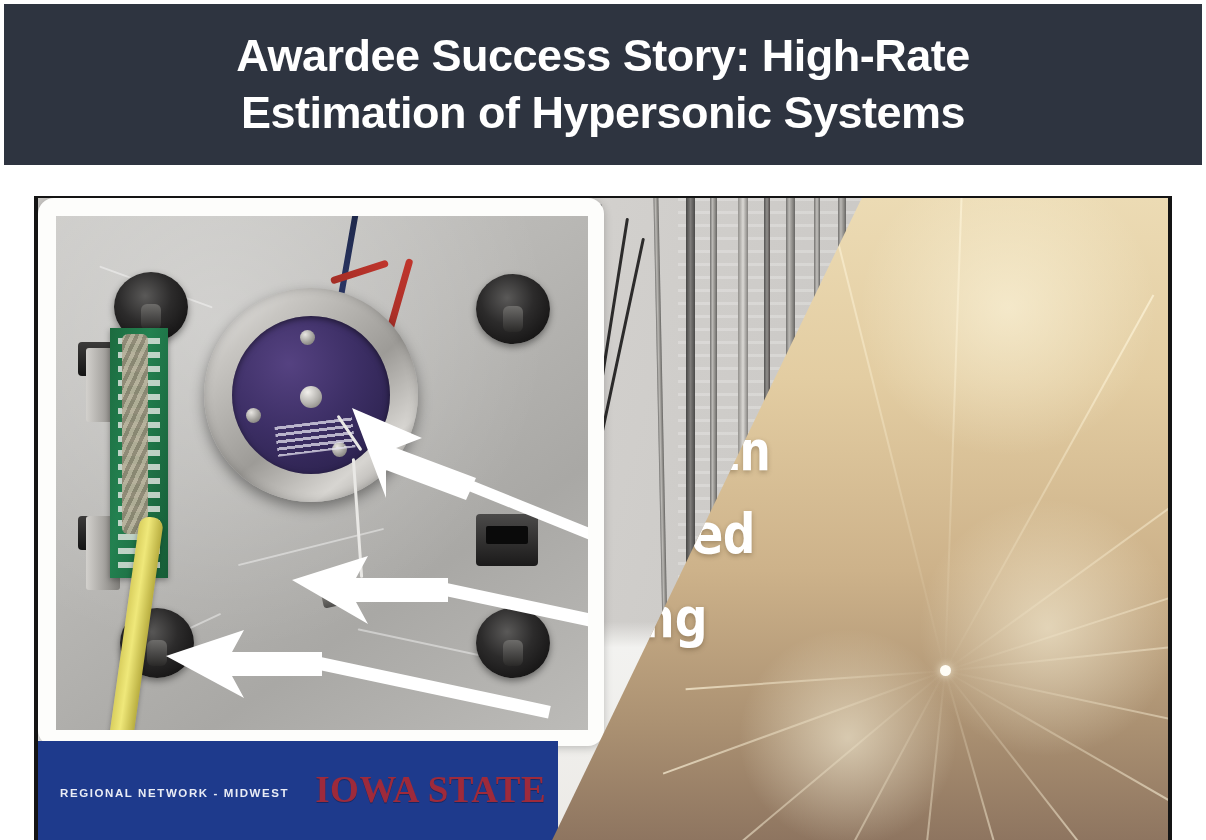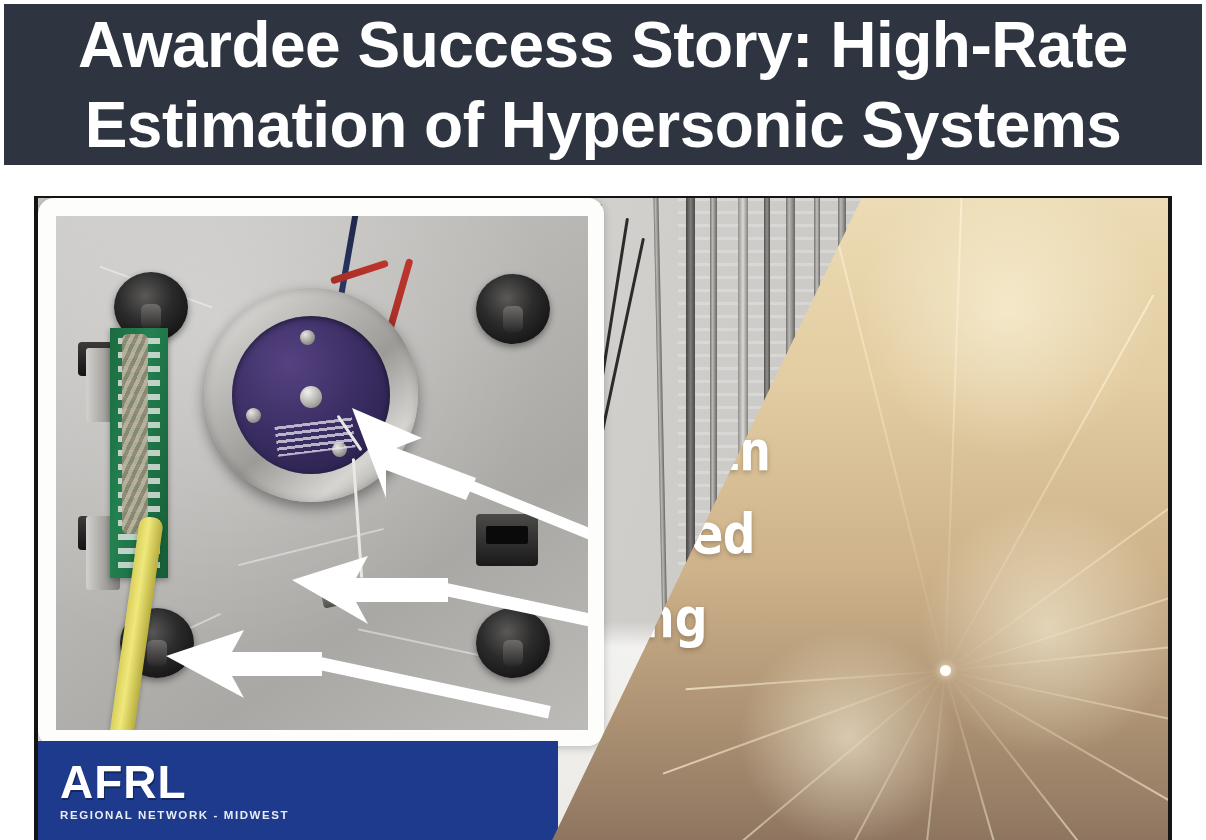--- a/index.html
+++ b/index.html
@@ -30,21 +30,21 @@
     background: #2e3440;
     display: flex;
     align-items: center;
     justify-content: center;
     box-sizing: border-box;
   }
   .header-title {
     color: #ffffff;
     font-family: "Liberation Sans", sans-serif;
     font-weight: bold;
-    font-size: 64px;
+    font-size: 45px;
     line-height: 1.25;
     text-align: center;
     letter-spacing: -0.5px;
     white-space: pre-line;
     margin: 0;
     padding: 0 40px;
   }
 
   
   .media-frame {
@@ -549,24 +549,24 @@
             <g>
               <path d="M 110 440 L 188 414 L 176 436 L 266 436 L 266 460 L 176 460 L 188 482 Z" fill="#ffffff"></path>
               <rect x="260" y="440" width="240" height="13" transform="rotate(12 260 440)" fill="#ffffff"></rect>
             </g>
           </svg>
         </div>
       </div>
 
       <div class="logo-band">
         <div class="afrl-block">
-          <span class="afrl-word">AFRL</span>
           <span class="afrl-sub">REGIONAL NETWORK - MIDWEST</span>
         </div>
         <div class="isu-block">
+          <span class="isu-line">IOWA STATE</span>
         </div>
       </div>
 
       <div class="tan-overlay">
         <div class="glow" style="left:820px; top:-40px; width:300px; height:300px;"></div>
         <div class="glow" style="left:880px; top:300px; width:260px; height:260px;"></div>
         <div class="glow" style="left:700px; top:430px; width:220px; height:220px;"></div>
 
         <div class="ray" style="left:907px; top:472px; width:560px; transform:rotate(-104deg);"></div>
         <div class="ray" style="left:907px; top:472px; width:520px; transform:rotate(-88deg);"></div>

